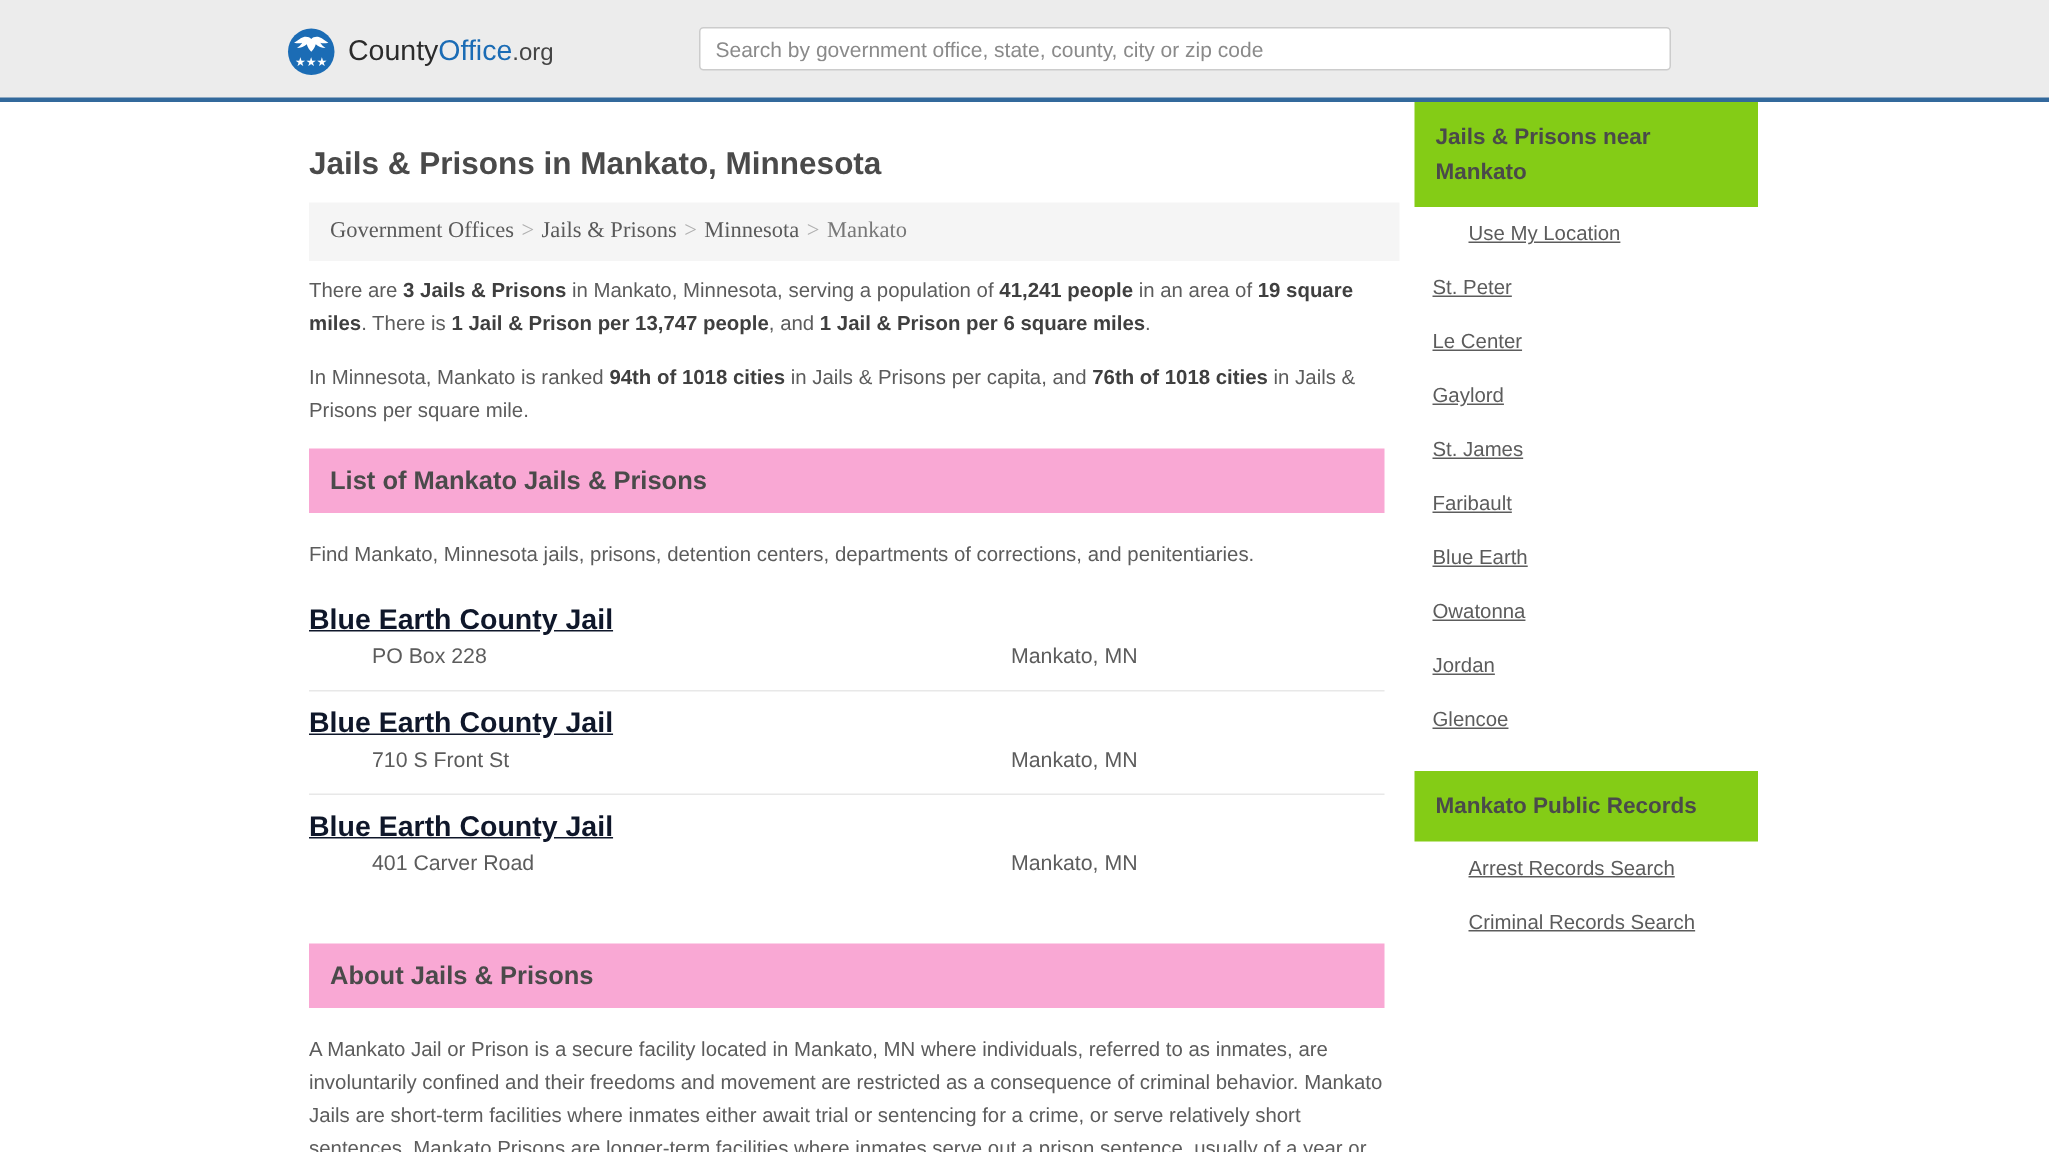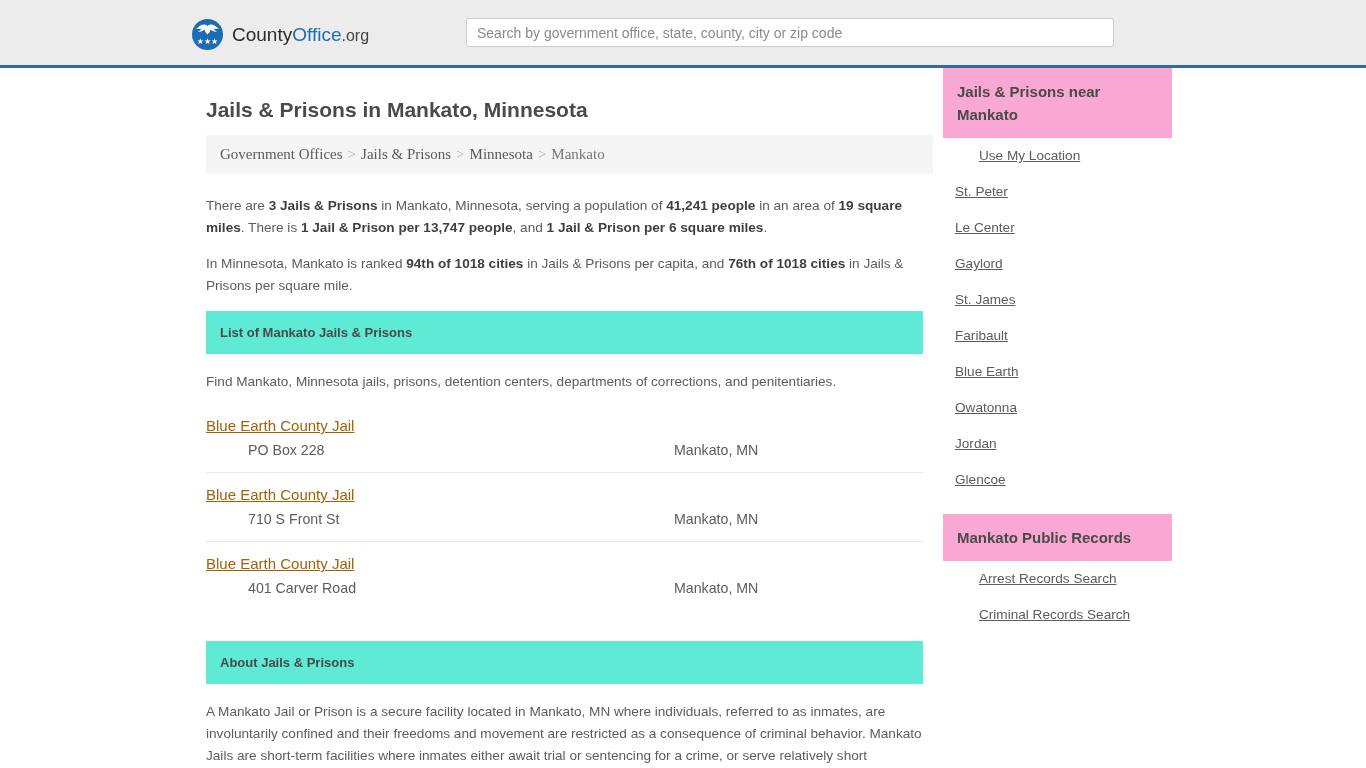--- a/index.html
+++ b/index.html
@@ -118,36 +118,36 @@
     text-decoration: none;
   }
   .breadcrumb .sep {
     color: #b0b0b0;
     margin: 0 5px;
   }
   .breadcrumb .current { color: #777777; }
 
   
   .intro {
-    margin: 21px 10px 0 10px;
+    margin: 9px 10px 0 10px;
   }
   .intro p {
     margin: 0 0 14px 0;
     font-size: 13.6px;
     line-height: 22px;
     color: #5c5c5c;
   }
   .intro b { color: #3f3f3f; font-weight: 700; }
 
   
   .section-bar {
-    background: #5eead4;
+    background: #f9a8d4;
     padding: 12px 14px;
     margin: 9px 10px 0 10px;
-    font-size: 13px;
+    font-size: 17px;
     line-height: 19px;
     font-weight: 700;
     color: #4a4a4a;
   }
   .section-desc {
     margin: 18px 10px 0 10px;
     font-size: 13.6px;
     line-height: 20px;
     color: #5c5c5c;
   }
@@ -158,24 +158,24 @@
     display: flex;
     align-items: flex-start;
     border-bottom: 1px solid #e8e8e8;
     padding: 11px 0 11px 0;
     min-height: 63px;
   }
   .listing-row:last-child { border-bottom: none; }
   .listing-left { width: 468px; flex: 0 0 468px; }
   .listing-name {
     display: inline-block;
-    font-size: 15px;
+    font-size: 19px;
     line-height: 21px;
-    font-weight: 400;
-    color: #a16207;
+    font-weight: 700;
+    color: #0f172a;
     text-decoration: underline;
     cursor: pointer;
   }
   .listing-addr {
     font-size: 14.2px;
     line-height: 22px;
     color: #5c5c5c;
     margin-top: 3px;
     margin-left: 42px;
   }
@@ -192,21 +192,21 @@
   }
   .about-body p {
     margin: 0 0 14px 0;
     font-size: 13.6px;
     line-height: 22px;
     color: #5c5c5c;
   }
 
   
   .side-bar-head {
-    background: #f9a8d4;
+    background: #84cc16;
     padding: 12px 14px;
     font-size: 15px;
     line-height: 23px;
     font-weight: 700;
     color: #4a4a4a;
   }
   .side-links { padding: 0; margin: 0; list-style: none; }
   .side-links li { margin: 0; }
   .side-links a {
     display: block;

